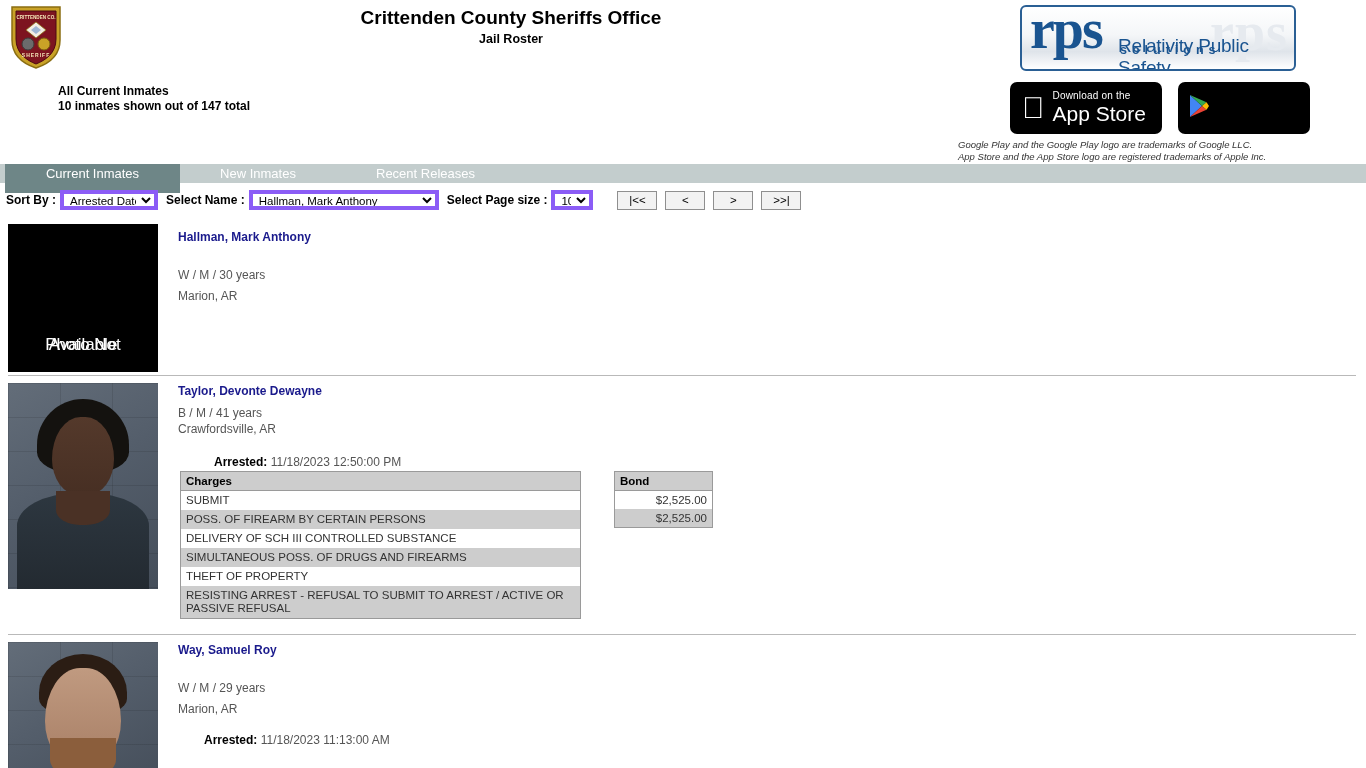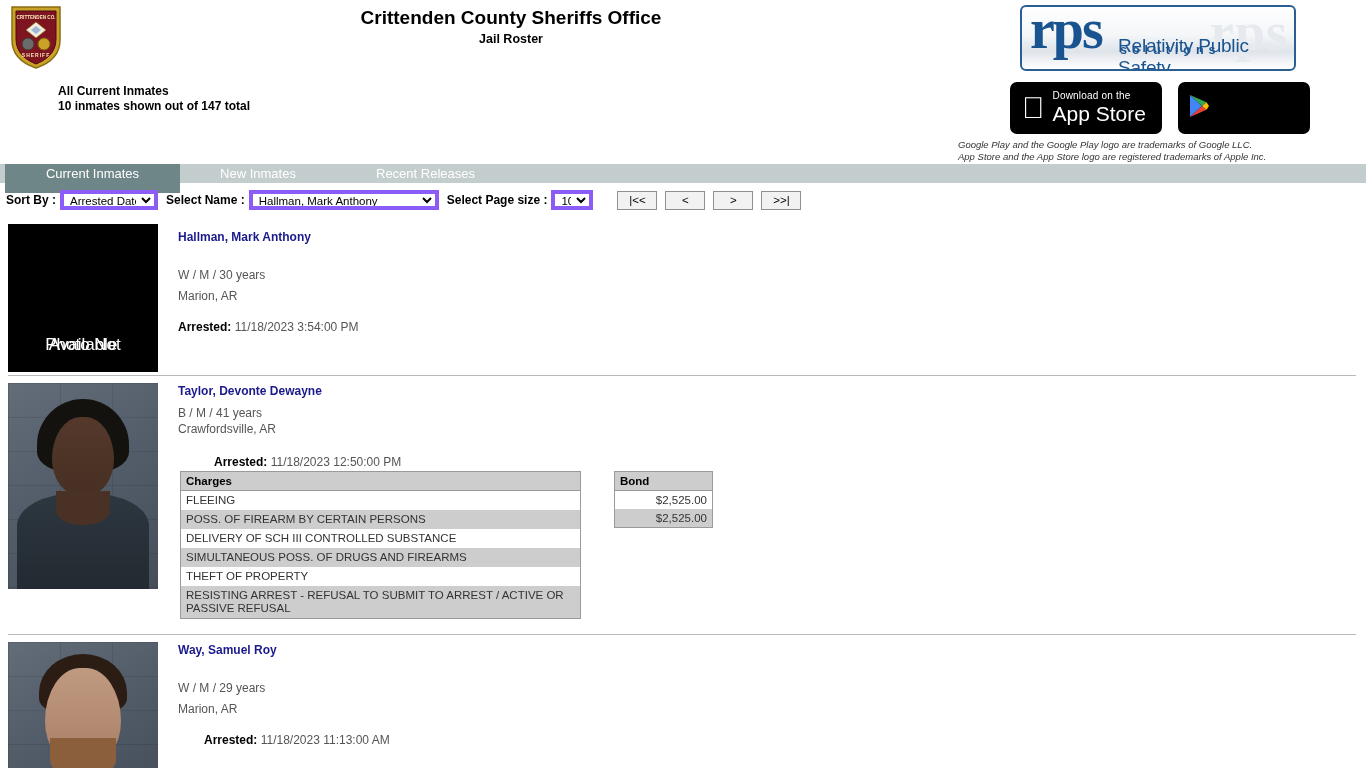--- a/index.html
+++ b/index.html
@@ -326,24 +326,20 @@
           <span>Photo Not</span><br>
           <span>Available</span>
         </span>
       </div>
       <div class="rec-body" style="top:11px;">
         <div style="height:40px;">
           <a class="rec-name">Hallman, Mark Anthony</a>
         </div>
         <div class="rec-demo">W / M / 30 years</div>
         <div class="rec-demo" style="margin-top:5px;">Marion, AR</div>
-        <div class="rec-arrested" style="margin-top:16px;">
-          <b>Arrested:</b>
-          <span>11/18/2023 3:54:00 PM</span>
-        </div>
       </div>
       <div class="record-sep" style="top:159px;"></div>
     </div>
 
     <div class="record" style="height:259px;">
       <div class="photo" style="top:8px;">
         <div class="mug" style="height:206px;">
           <div class="mug-wall"></div>
           <div class="mug-body" style="bottom:0; width:132px; height:96px; background:linear-gradient(180deg,#2d3740,#232a31);"></div>
           <div class="mug-hair" style="top:16px; width:92px; height:74px; background:#14120f;"></div>
@@ -364,21 +360,21 @@
 
         <div class="tables-row" style="top:90px; left:2px; width:540px;">
           <table class="chg-table">
             <thead>
               <tr>
                 <th>Charges</th>
               </tr>
             </thead>
             <tbody>
               <tr class="row-odd">
-                <td>FLEEING</td>
+                <td>SUBMIT</td>
               </tr>
               <tr class="row-even">
                 <td>POSS. OF FIREARM BY CERTAIN PERSONS</td>
               </tr>
               <tr class="row-odd">
                 <td>DELIVERY OF SCH III CONTROLLED SUBSTANCE</td>
               </tr>
               <tr class="row-even">
                 <td>SIMULTANEOUS POSS. OF DRUGS AND FIREARMS</td>
               </tr>

